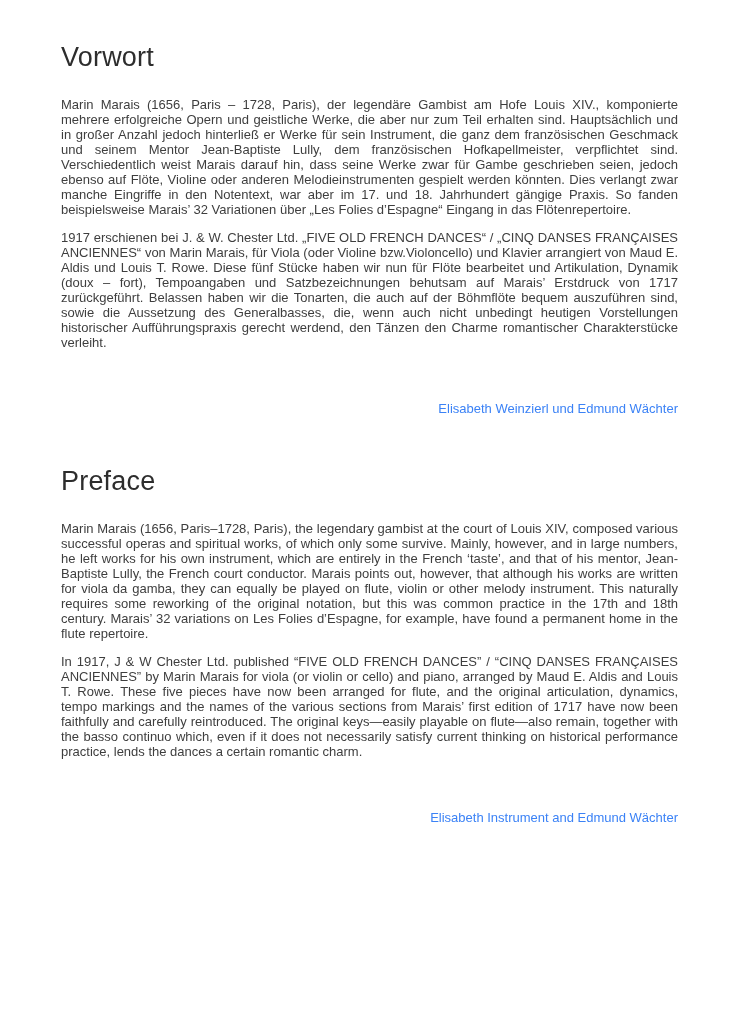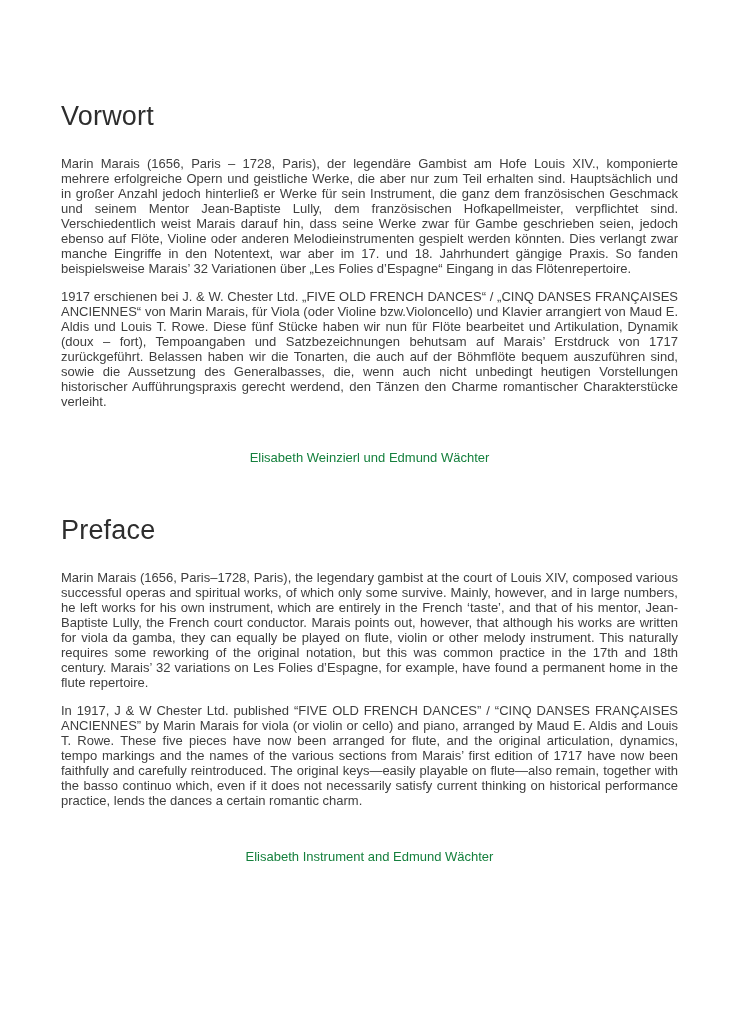--- a/index.html
+++ b/index.html
@@ -11,21 +11,21 @@
     width: 739px;
     height: 1024px;
     overflow: hidden;
     font-family: "Liberation Sans", sans-serif;
     -webkit-font-smoothing: antialiased;
   }
   .page {
     box-sizing: border-box;
     width: 739px;
     height: 1024px;
-    padding: 100px 61px 0 61px;
+    padding: 41px 61px 0 61px;
     background: #ffffff;
   }
   .lang-section { display: block; }
   .section-english { margin-top: 46px; }
   .heading {
     margin: 0 0 24px 0;
     font-size: 27px;
     line-height: 32px;
     font-weight: 400;
     color: #2d2d2d;
@@ -34,25 +34,25 @@
   .body-text {
     margin: 0 0 13px 0;
     font-size: 13px;
     line-height: 15px;
     color: #3e3e3e;
     text-align: justify;
     text-justify: inter-word;
   }
   .body-text .italic { }
   .signature {
-    margin: 38px 0 0 0;
+    margin: 48px 0 0 0;
     font-size: 13px;
     line-height: 21px;
-    color: #15803d;
-    text-align: center;
+    color: #3b82f6;
+    text-align: right;
   }
 </style>
 </head>
 <body>
 
 <div class="page">
 
   <section class="lang-section section-german">
     <h1 class="heading">Vorwort</h1>
     <p class="body-text">Marin Marais (1656, Paris – 1728, Paris), der legendäre Gambist am Hofe Louis XIV., komponierte mehrere erfolgreiche Opern und geistliche Werke, die aber nur zum Teil erhalten sind. Hauptsächlich und in großer Anzahl jedoch hinterließ er Werke für sein Instrument, die ganz dem französischen Geschmack und seinem Mentor Jean-Baptiste Lully, dem französischen Hofkapellmeister, verpflichtet sind. Verschiedentlich weist Marais darauf hin, dass seine Werke zwar für Gambe geschrieben seien, jedoch ebenso auf Flöte, Violine oder anderen Melodieinstrumenten gespielt werden könnten. Dies verlangt zwar manche Eingriffe in den Notentext, war aber im 17. und 18. Jahrhundert gängige Praxis. So fanden beispielsweise Marais’ 32 Variationen über „Les Folies d’Espagne“ Eingang in das Flötenrepertoire.</p>

